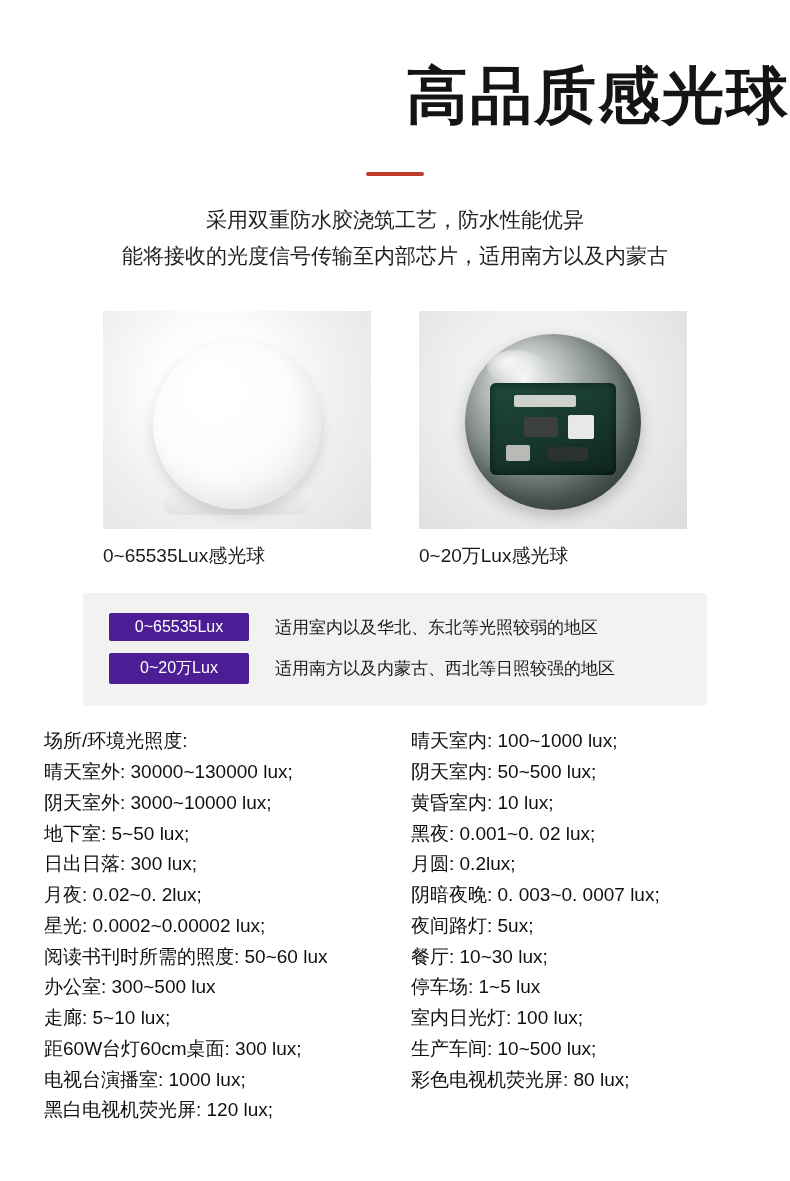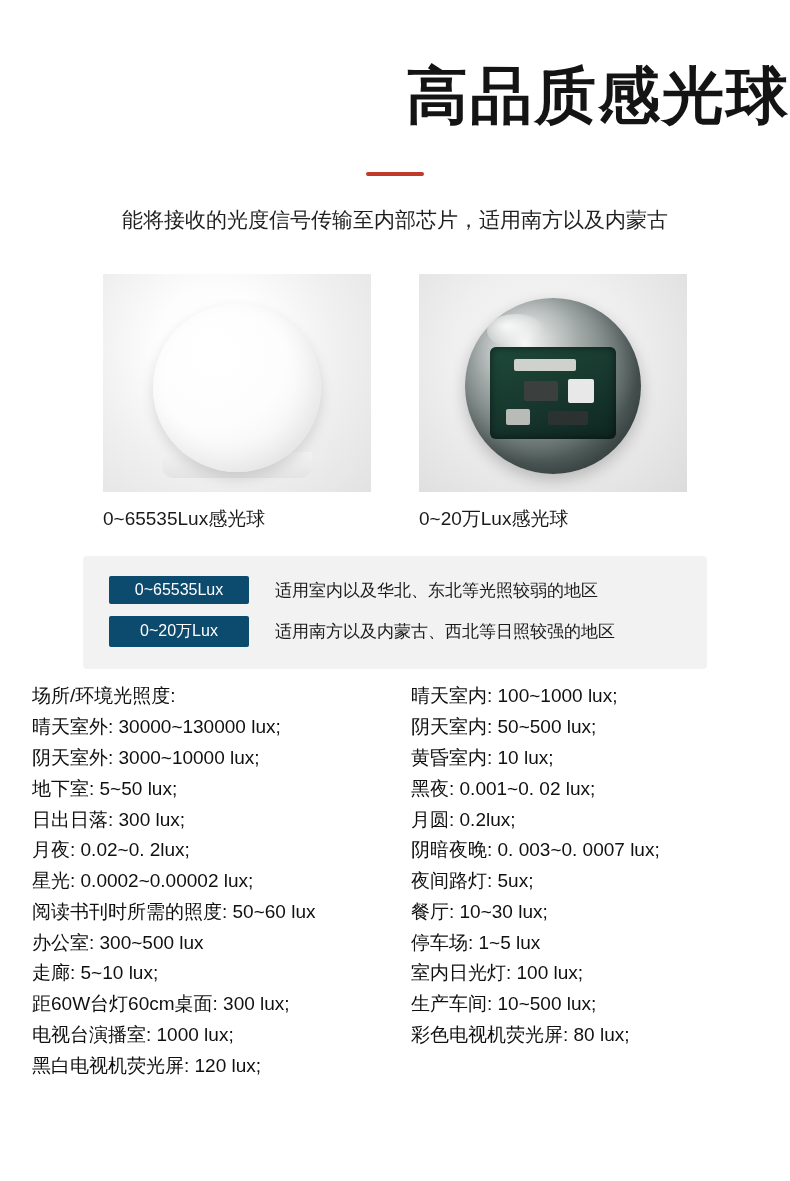--- a/index.html
+++ b/index.html
@@ -156,41 +156,41 @@
     box-sizing: border-box;
   }
   .spec-row {
     display: flex;
     align-items: center;
     padding: 6px 0;
   }
   .spec-tag {
     width: 140px;
     margin-left: 26px;
-    background: #0c4a6e;
+    background: #4c1d95;
     color: #ffffff;
     font-size: 16px;
     text-align: center;
     padding: 5px 0;
     border-radius: 2px;
     box-sizing: border-box;
     white-space: nowrap;
   }
   .spec-text {
     margin-left: 26px;
     font-size: 17px;
     color: #1a1a1a;
     white-space: nowrap;
   }
 
   
   .lux {
     display: flex;
-    margin-top: 12px;
-    padding: 0 32px;
+    margin-top: 20px;
+    padding: 0 44px;
     box-sizing: border-box;
     gap: 22px;
   }
   .lux-col {
     flex: 1;
     font-size: 19px;
     line-height: 1.62;
     color: #101010;
   }
   .lux-col.right { margin-left: 10px; }
@@ -198,20 +198,21 @@
 </style>
 </head>
 <body>
 
 <div class="page">
 
   <h1 class="title">高品质感光球</h1>
   <div class="rule"></div>
 
   <div class="subtitle">
+    <div>采用双重防水胶浇筑工艺，防水性能优异</div>
     <div>能将接收的光度信号传输至内部芯片，适用南方以及内蒙古</div>
   </div>
 
   <div class="products">
 
     <div class="product">
       <div class="photo white-ball">
         <div class="ball-base"></div>
         <div class="ball"></div>
       </div>

